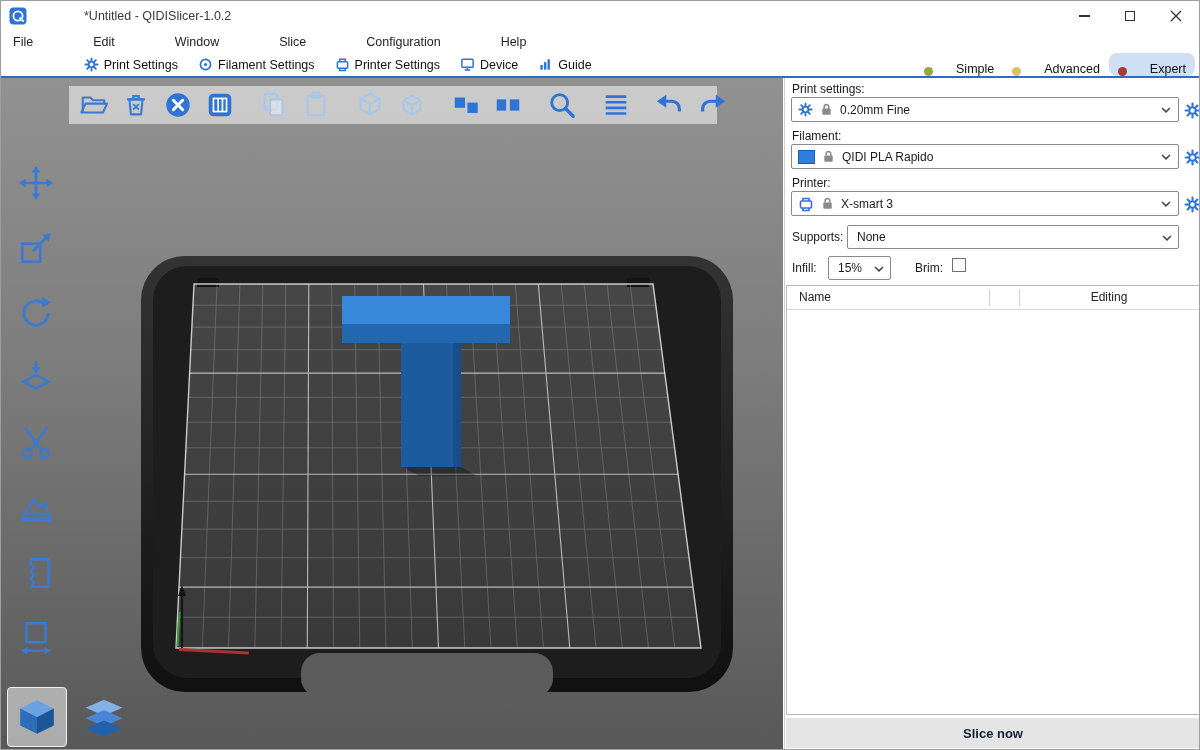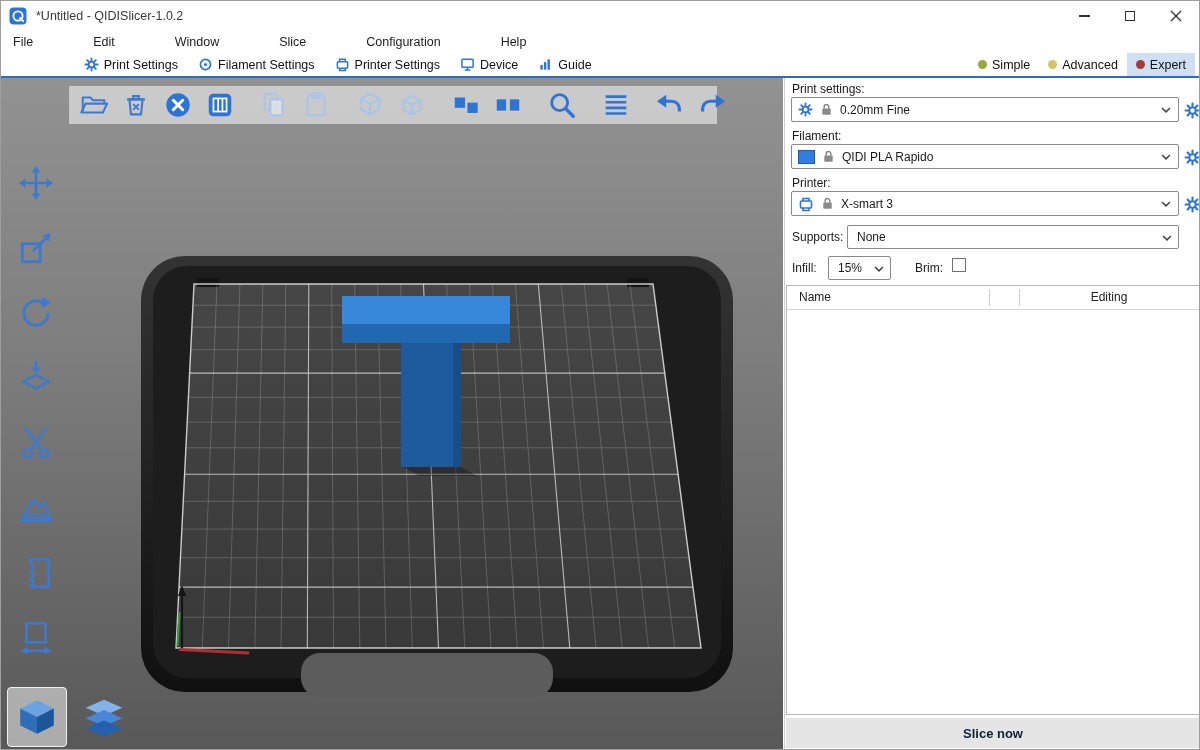--- a/index.html
+++ b/index.html
@@ -1,38 +1,38 @@
 <!DOCTYPE html>
 <html><head>
 <meta charset="utf-8">
 <style>
   html,body{margin:0;padding:0;background:#d8d8d8;}
   .window{position:relative;width:1200px;height:750px;background:#fff;
     font-family:"Liberation Sans",sans-serif;overflow:hidden;border:1px solid #9e9e9e;box-sizing:border-box;}
 
   
-  .titlebar{position:absolute;top:0;left:0;right:0;height:30px;display:flex;align-items:center;background:#fff;}
+  .titlebar{position:absolute;top:0;left:0;right:0;height:30px;display:flex;align-items:center;background:#fff;gap:48px;}
   .app-icon{width:18px;height:18px;margin-left:8px;flex:0 0 auto;}
   .title-text{margin-left:9px;font-size:12.5px;color:#3a3a3a;}
   .win-controls{margin-left:auto;display:flex;height:100%;}
   .win-btn{width:46px;display:flex;align-items:center;justify-content:center;}
   .glyph-min{width:11px;height:1.5px;background:#333;}
   .glyph-max{width:10px;height:10px;border:1.4px solid #333;box-sizing:border-box;}
 
   
   .menubar{position:absolute;top:30px;left:0;right:0;height:22px;display:flex;align-items:center;background:#fff;font-size:12.5px;color:#222;padding-left:2px;gap:40px;}
   .menu-item{padding:0 10px;cursor:default;}
 
   
   .tabbar{position:absolute;top:52px;left:0;right:0;height:23px;border-bottom:2px solid #2b6cc4;display:flex;align-items:stretch;background:#fff;font-size:12.5px;color:#111;}
   .tab{display:flex;align-items:center;gap:5px;padding:0 10px;}
   .tab.active{background:#cfe3f7;margin-top:48px;}
   .modes{margin-left:auto;display:flex;align-items:stretch;padding-right:4px;}
-  .mode{display:flex;align-items:center;gap:5px;padding:0 9px;}
-  .mode.active{background:#cfe0f4;}
+  .mode{display:flex;align-items:flex-end;gap:23px;padding:0 9px;}
+  .mode.active{background:#cfe0f4;border-radius:8px;}
   .dot{width:9px;height:9px;border-radius:50%;display:inline-block;}
   .dot-simple{background:#9aa83a;}
   .dot-advanced{background:#d8c36a;}
   .dot-expert{background:#a83a3a;}
 
   
   .viewport{position:absolute;top:77px;left:0;width:782px;height:673px;
     background:linear-gradient(180deg,#929292 0%,#7d7d7d 42%,#585858 100%);overflow:hidden;}
   .scene{position:absolute;top:0;left:0;}
 

